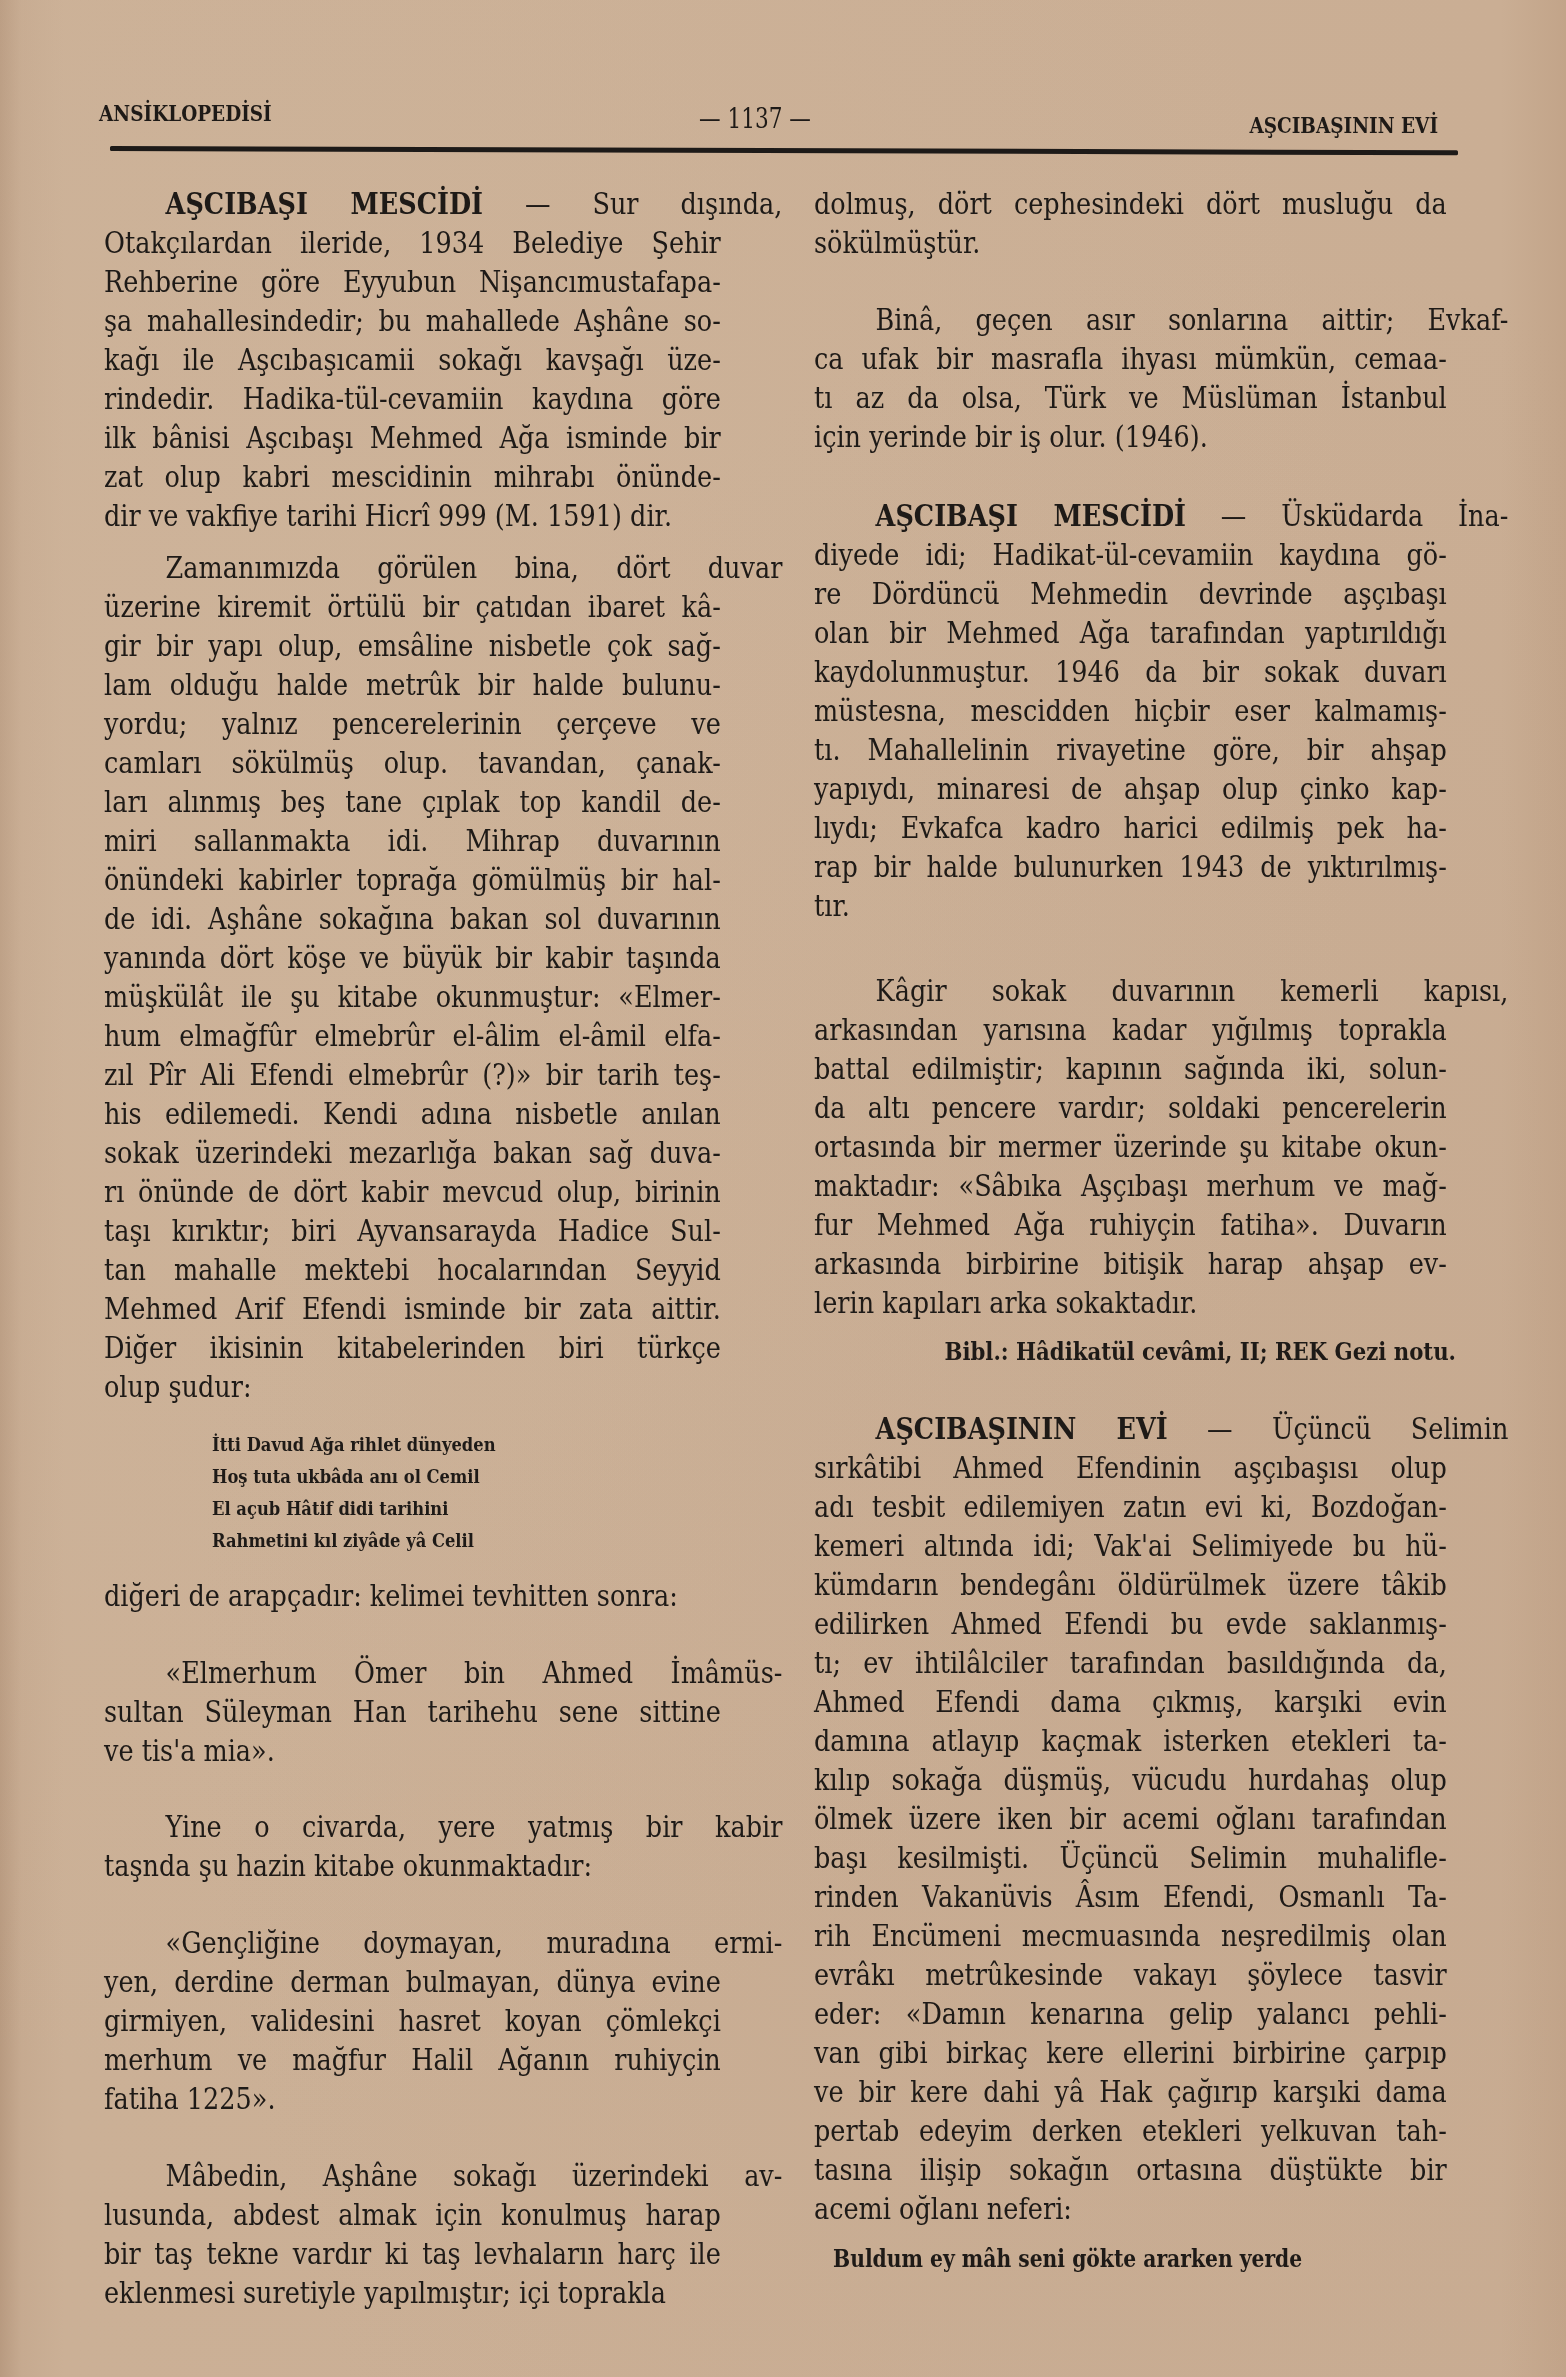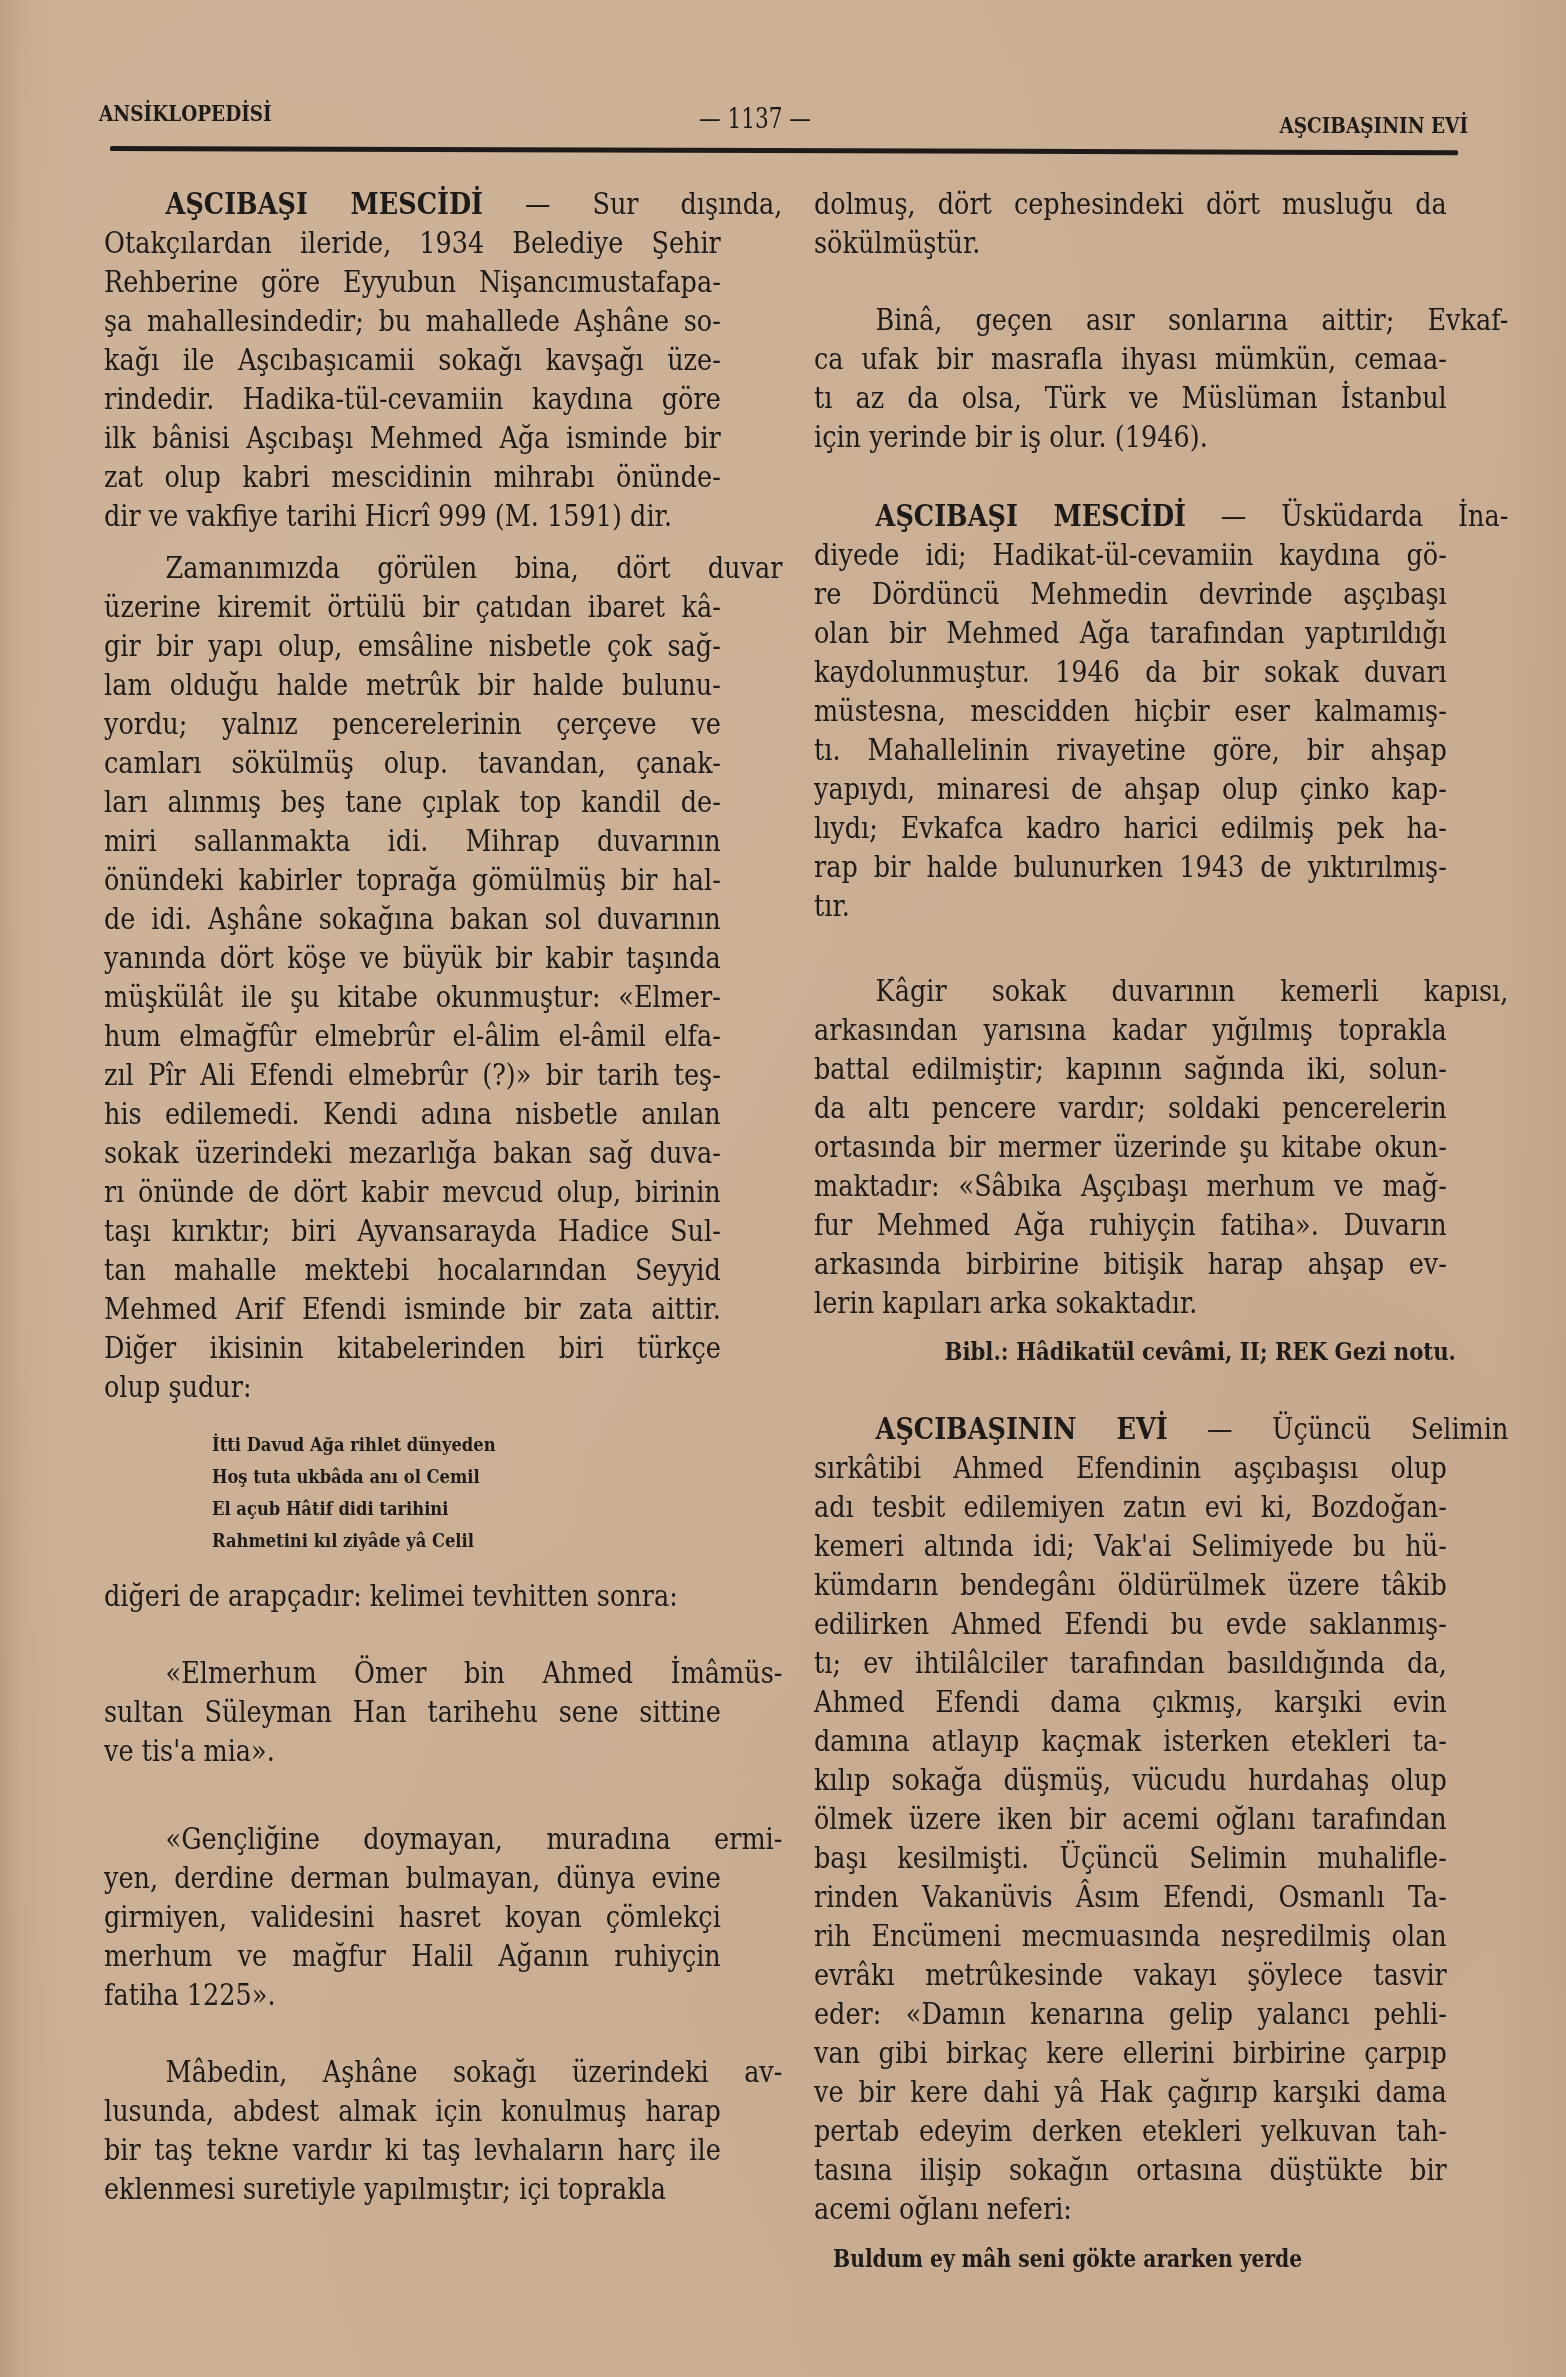--- a/index.html
+++ b/index.html
@@ -8,21 +8,21 @@
     background: #c9ae94;
     background-image:
       radial-gradient(ellipse at 20% 30%, rgba(210,185,160,0.35), transparent 60%),
       radial-gradient(ellipse at 80% 70%, rgba(190,160,135,0.30), transparent 60%),
       linear-gradient(90deg, #b89a80 0px, #c6aa90 21.4px, #cbb096 64px, #caae94 1501px, #c2a489 1566px);
     font-family: "DejaVu Serif", "Liberation Serif", serif;
     color: #1e1a17;
     position: relative;
   }
   .header {
-    position: absolute; left: 99px; right: 98px; top: 91px; height: 59px;
+    position: absolute; left: 99px; right: 128px; top: 91px; height: 59px;
   }
   .hdr-left, .hdr-right {
     position: absolute; top: 5.4px;
     font-family: "DejaVu Serif", serif; font-weight: bold;
     font-size: 22.5px; letter-spacing: 0px; transform: scaleX(0.82); transform-origin: left top;
   }
   .hdr-left { left: 0; top: 8.6px; }
   .hdr-right { right: 0; top: 21.4px; transform-origin: right top; }
   .hdr-center {
     position: absolute; left: 600px; top: 11.8px; font-size: 27px;
@@ -121,20 +121,24 @@
       <div class="para ni">
         <span class="line last">diğeri de arapçadır: kelimei tevhitten sonra:</span>
       </div>
       <div style="height: 11.8px;"></div>
       <div class="para">
         <span class="line">«Elmerhum Ömer bin Ahmed İmâmüs-</span>
         <span class="line">sultan Süleyman Han tarihehu sene sittine</span>
         <span class="line last">ve tis'a mia».</span>
       </div>
       <div style="height: 11.8px;"></div>
+      <div class="para">
+        <span class="line">Yine o civarda, yere yatmış bir kabir</span>
+        <span class="line last">taşnda şu hazin kitabe okunmaktadır:</span>
+      </div>
       <div style="height: 11.8px;"></div>
       <div class="para">
         <span class="line">«Gençliğine doymayan, muradına ermi-</span>
         <span class="line">yen, derdine derman bulmayan, dünya evine</span>
         <span class="line">girmiyen, validesini hasret koyan çömlekçi</span>
         <span class="line">merhum ve mağfur Halil Ağanın ruhiyçin</span>
         <span class="line last">fatiha 1225».</span>
       </div>
       <div style="height: 11.8px;"></div>
       <div class="para">

